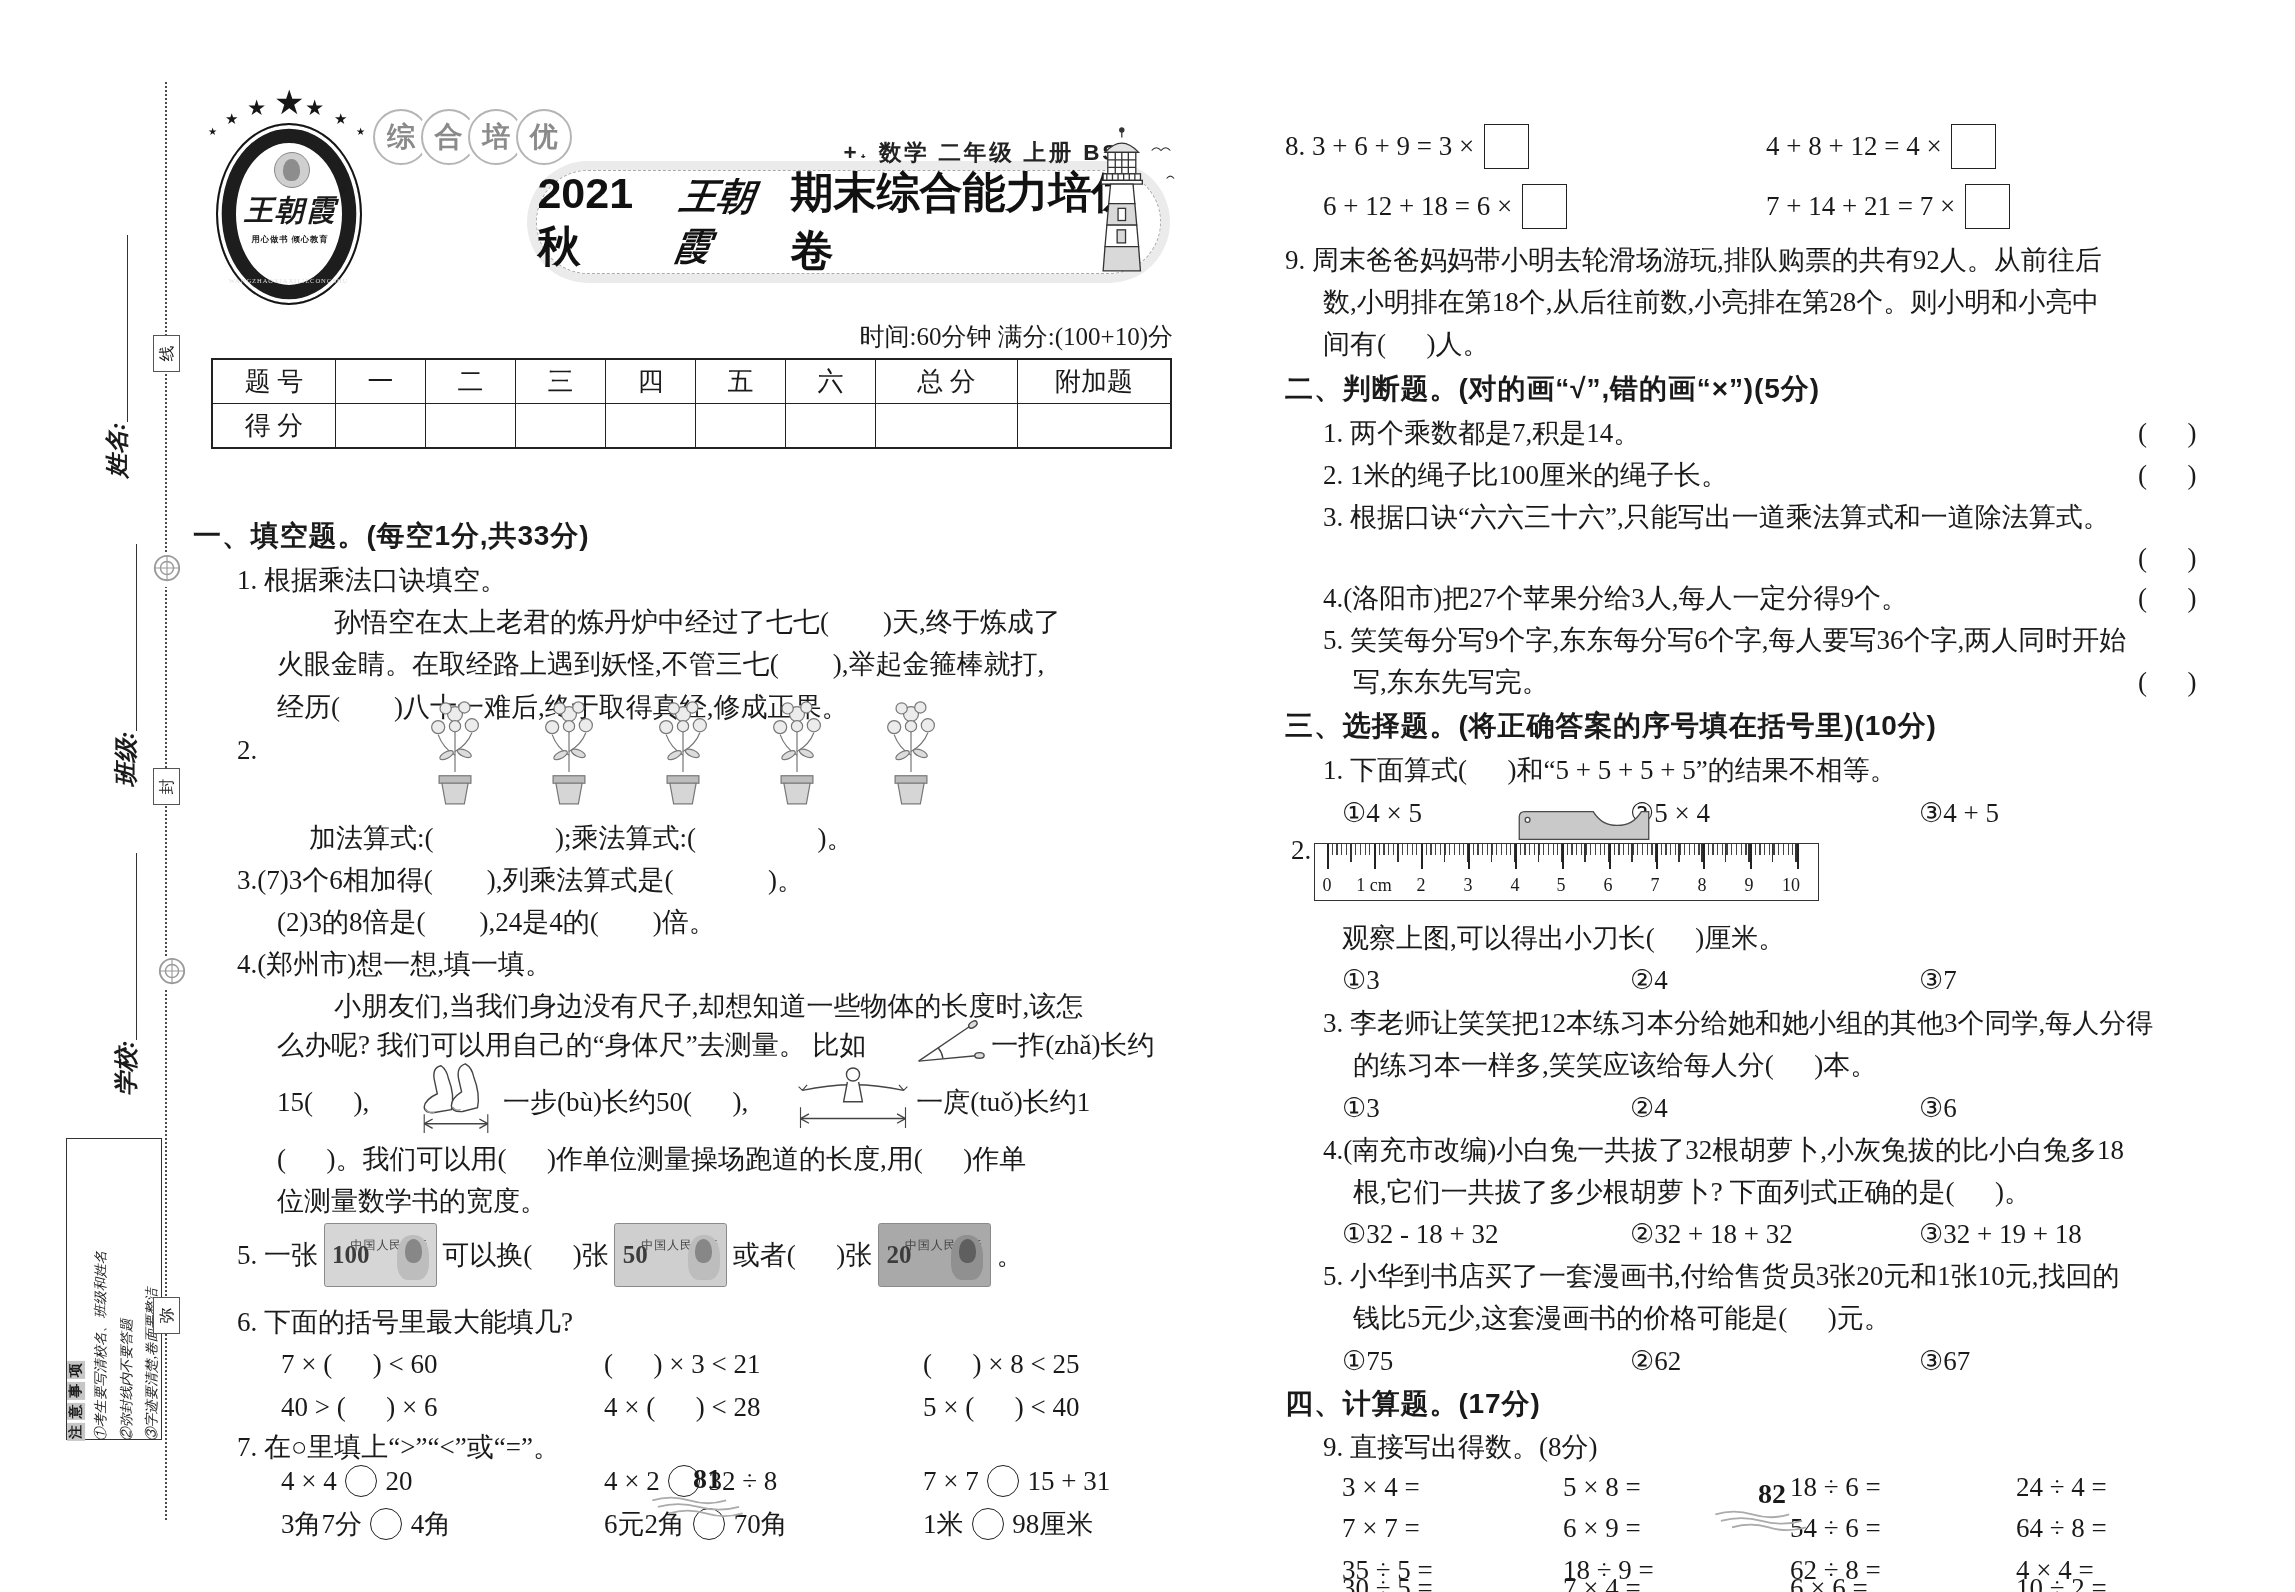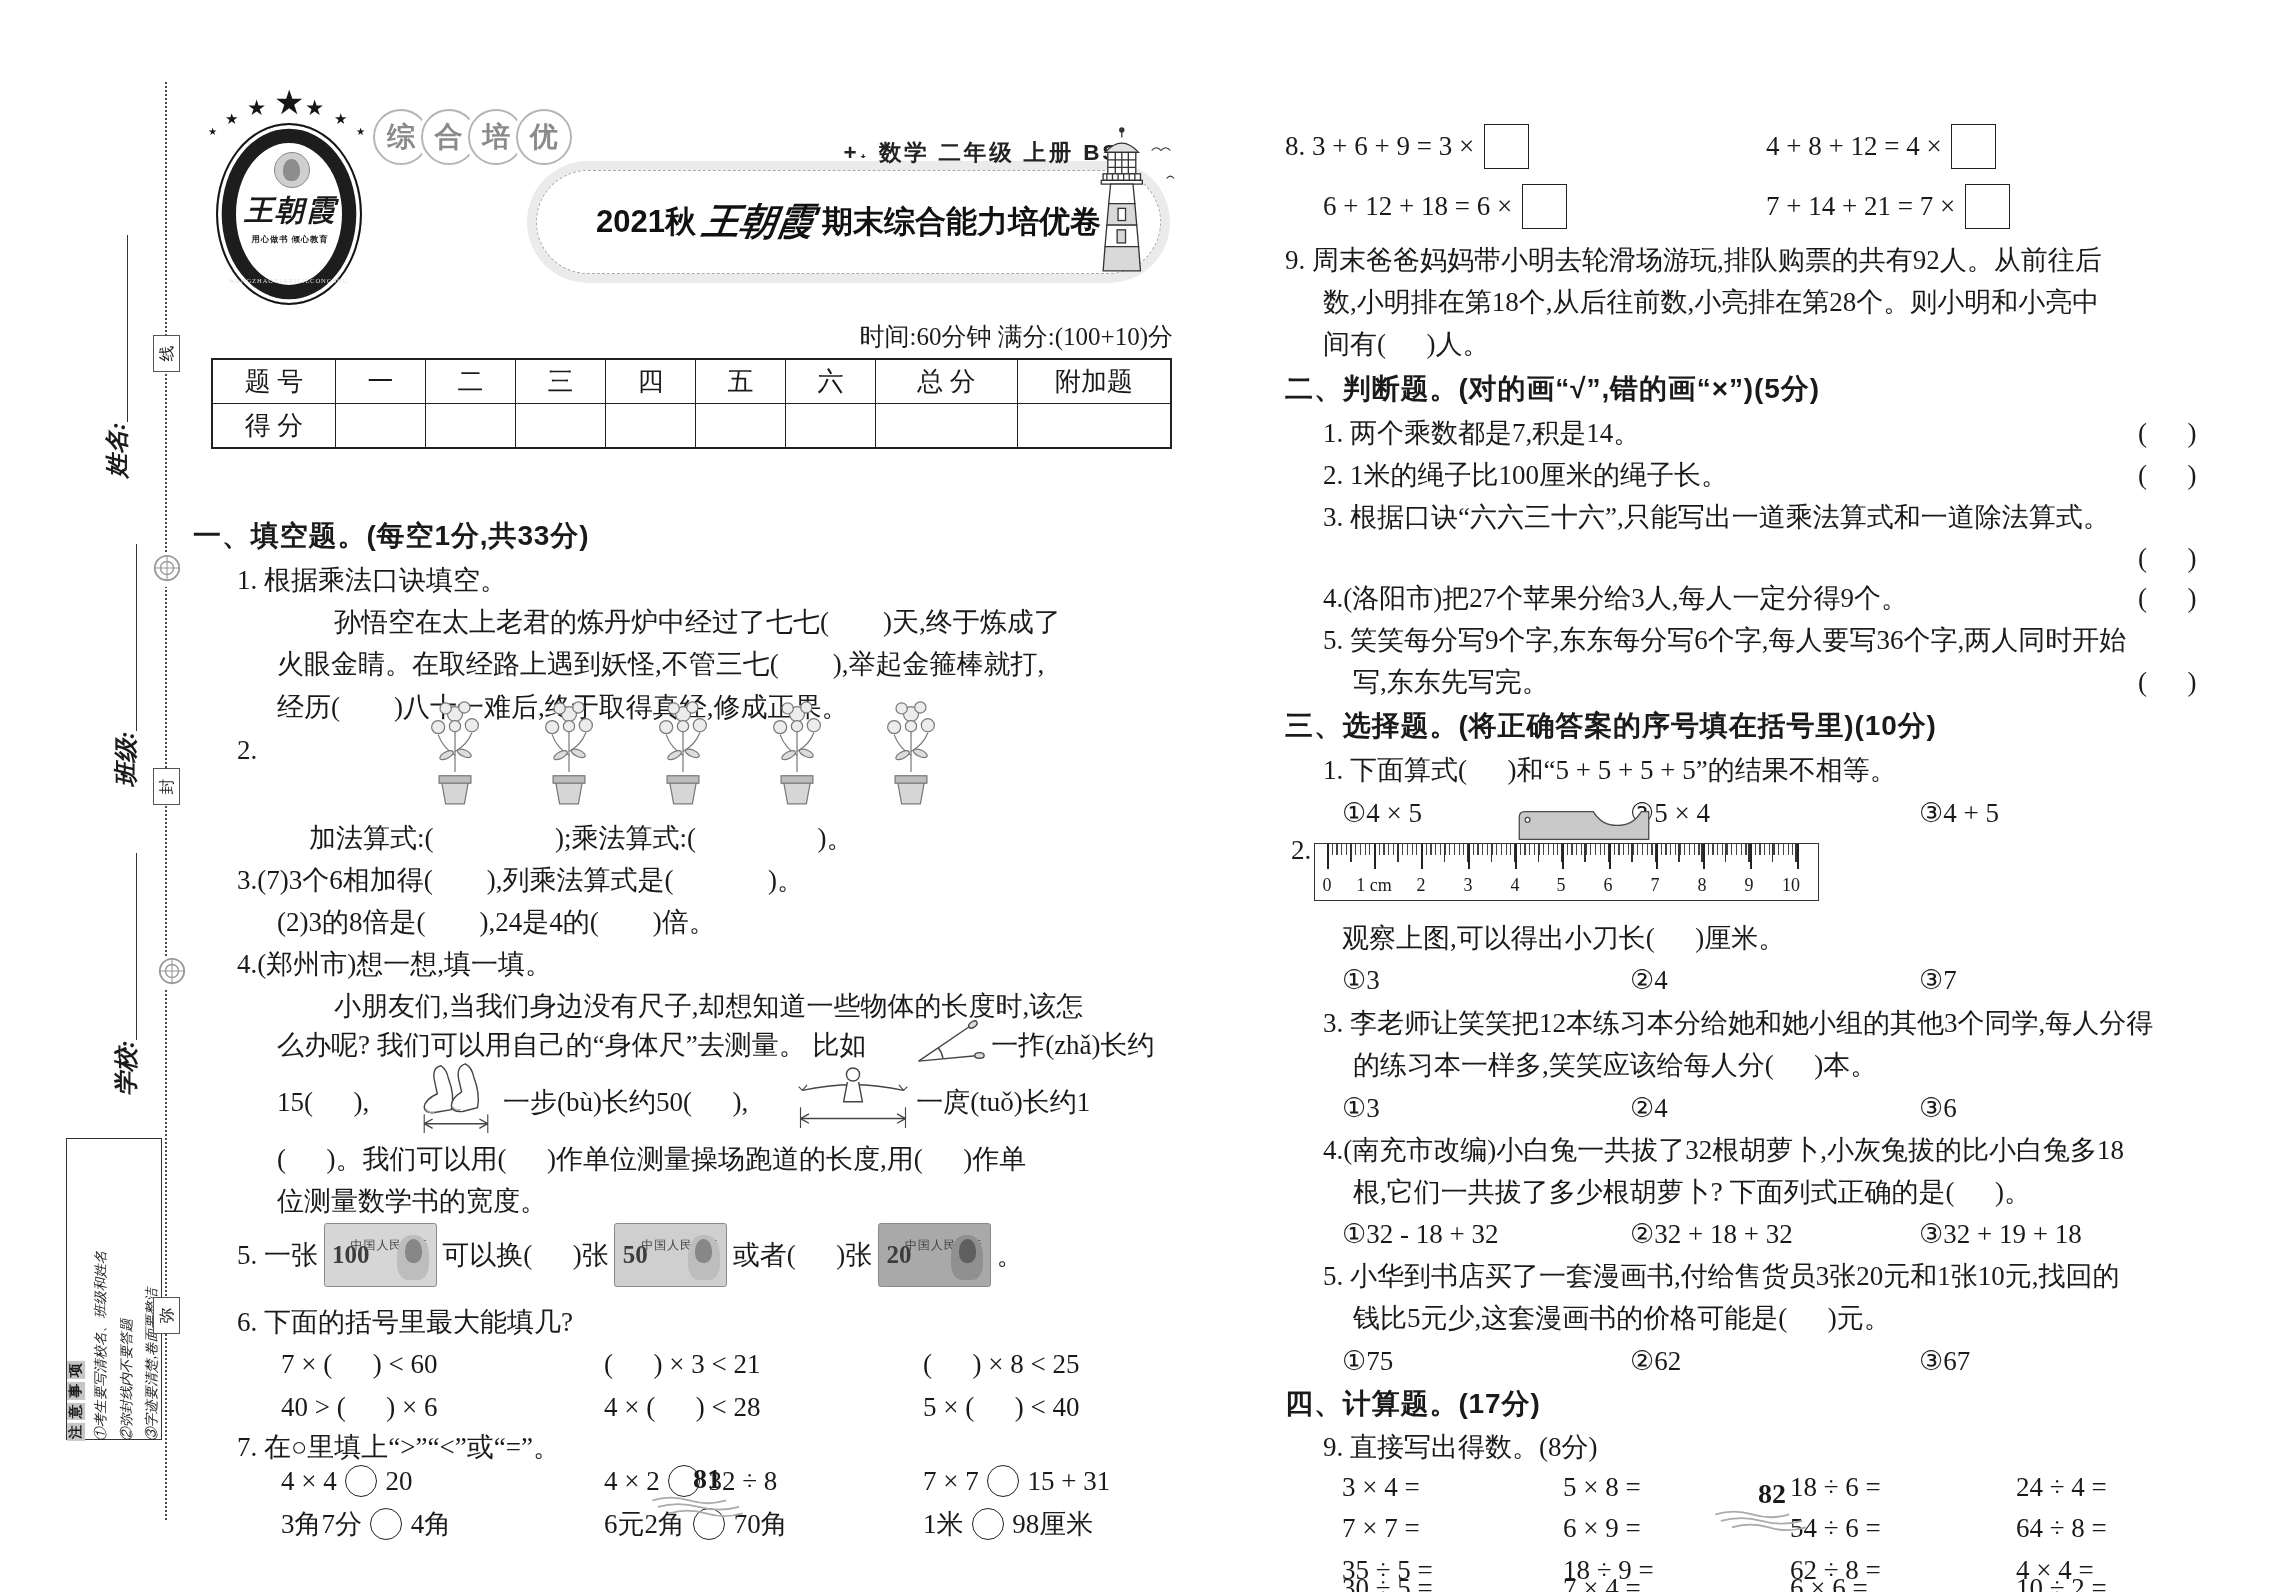--- a/index.html
+++ b/index.html
@@ -27,21 +27,21 @@
   .ntitle span{background:#c6c6c6;font-weight:700;font-size:14px;padding:0 1.9px;}
   .nitem{font-size:13.6px;font-style:italic;white-space:pre;}
   
   .badge{position:absolute;left:373px;top:109px;display:flex;z-index:2;}
   .badge .c{width:52px;height:52px;border:2.8px solid #b5b5b5;border-radius:50%;background:#fff;
             box-shadow:0 0 0 3.7px #fff;display:flex;align-items:center;justify-content:center;
             font-family:"Liberation Sans",sans-serif;font-weight:700;font-size:28px;color:#8a8a8a;margin-right:-8.4px;}
   .banner{position:absolute;left:527px;top:161px;width:643px;height:122px;background:#ebebeb;border-radius:61px;}
   .banner .in{position:absolute;left:9.4px;top:9.4px;right:9.4px;bottom:9.4px;background:#fff;border-radius:52px;
               border:1.5px dashed #aaa;display:flex;align-items:center;justify-content:center;gap:7.5px;}
-  .tprefix,.tsuffix{font-family:"Liberation Sans","DejaVu Sans",sans-serif;font-weight:800;font-size:31px;color:#111;}
+  .tprefix,.tsuffix{font-family:"Liberation Sans","DejaVu Sans",sans-serif;font-weight:800;font-size:43px;color:#111;}
   .tscript{font-size:37px;font-weight:700;font-style:italic;transform:skewX(-8deg);color:#111;}
   .subject{position:absolute;left:824px;top:137px;width:296px;text-align:right;
            font-family:"Liberation Sans",sans-serif;font-weight:600;font-size:22.5px;letter-spacing:2.8px;color:#222;}
   .timeline{position:absolute;left:768px;top:320px;width:405px;text-align:right;font-size:25px;}
   
   .logo{position:absolute;left:208px;top:86px;width:164px;height:225px;z-index:2;}
   .logo .star{position:absolute;color:#161616;}
   .oval{position:absolute;left:7.5px;top:37px;width:142px;height:178px;border-radius:50%;background:#fff;
         border:2.8px solid #141414;box-shadow:inset 0 0 0 3.7px #fff,inset 0 0 0 18px #1d1d1d;}
   .portrait{position:absolute;left:66px;top:66px;width:34px;height:34px;border-radius:50%;background:#cfcfcf;border:0.9px solid #888;overflow:hidden;}

